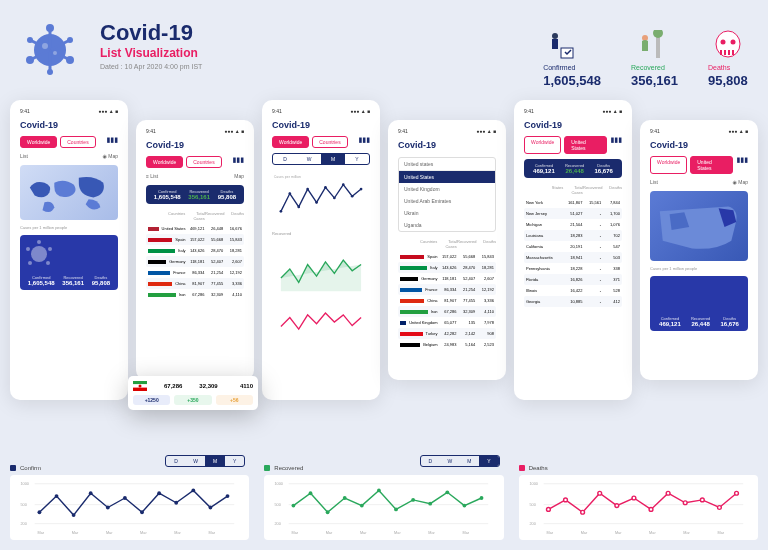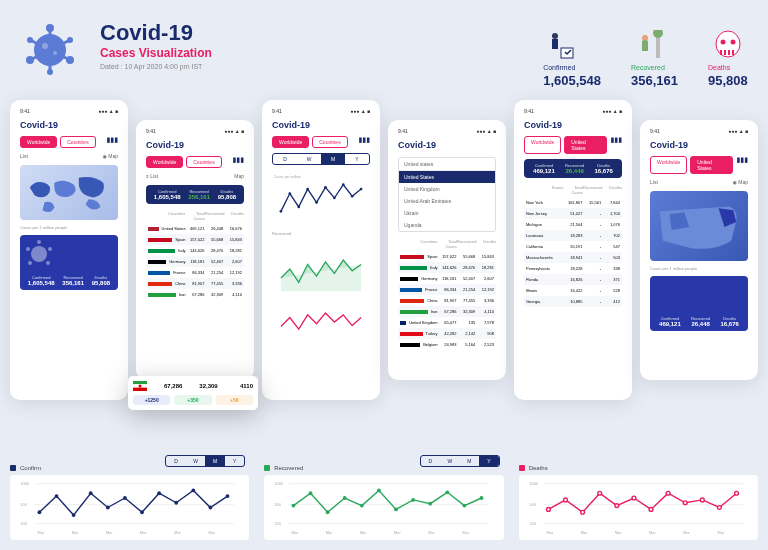--- a/index.html
+++ b/index.html
@@ -92,21 +92,21 @@
       <line x1="30" y1="30" x2="10" y2="40" stroke="#5b7bd5" stroke-width="3"></line>
       <line x1="30" y1="30" x2="10" y2="20" stroke="#5b7bd5" stroke-width="3"></line>
       <circle cx="25" cy="26" r="3" fill="#8fa5e0"></circle>
       <circle cx="35" cy="33" r="2" fill="#8fa5e0"></circle>
     </svg>
 </div>
 
 <div class="header">
   <div class="title-block">
     <div class="title">Covid-19</div>
-    <div class="subtitle">Cases Visualization</div>
+    <div class="subtitle">List Visualization</div>
     <div class="dated">Dated : 10 Apr 2020 4:00 pm IST</div>
   </div>
 </div>
 
 <div class="stats">
   <div class="stat">
     <svg class="stat-illus" viewBox="0 0 40 30">
         <rect x="18" y="18" width="12" height="10" fill="#fff" stroke="#1a2b6d"></rect>
         <path d="M22 22 l2 2 l4 -4" stroke="#1a2b6d" fill="none" stroke-width="1.5"></path>
         <circle cx="12" cy="6" r="3" fill="#2b3a5e"></circle>

